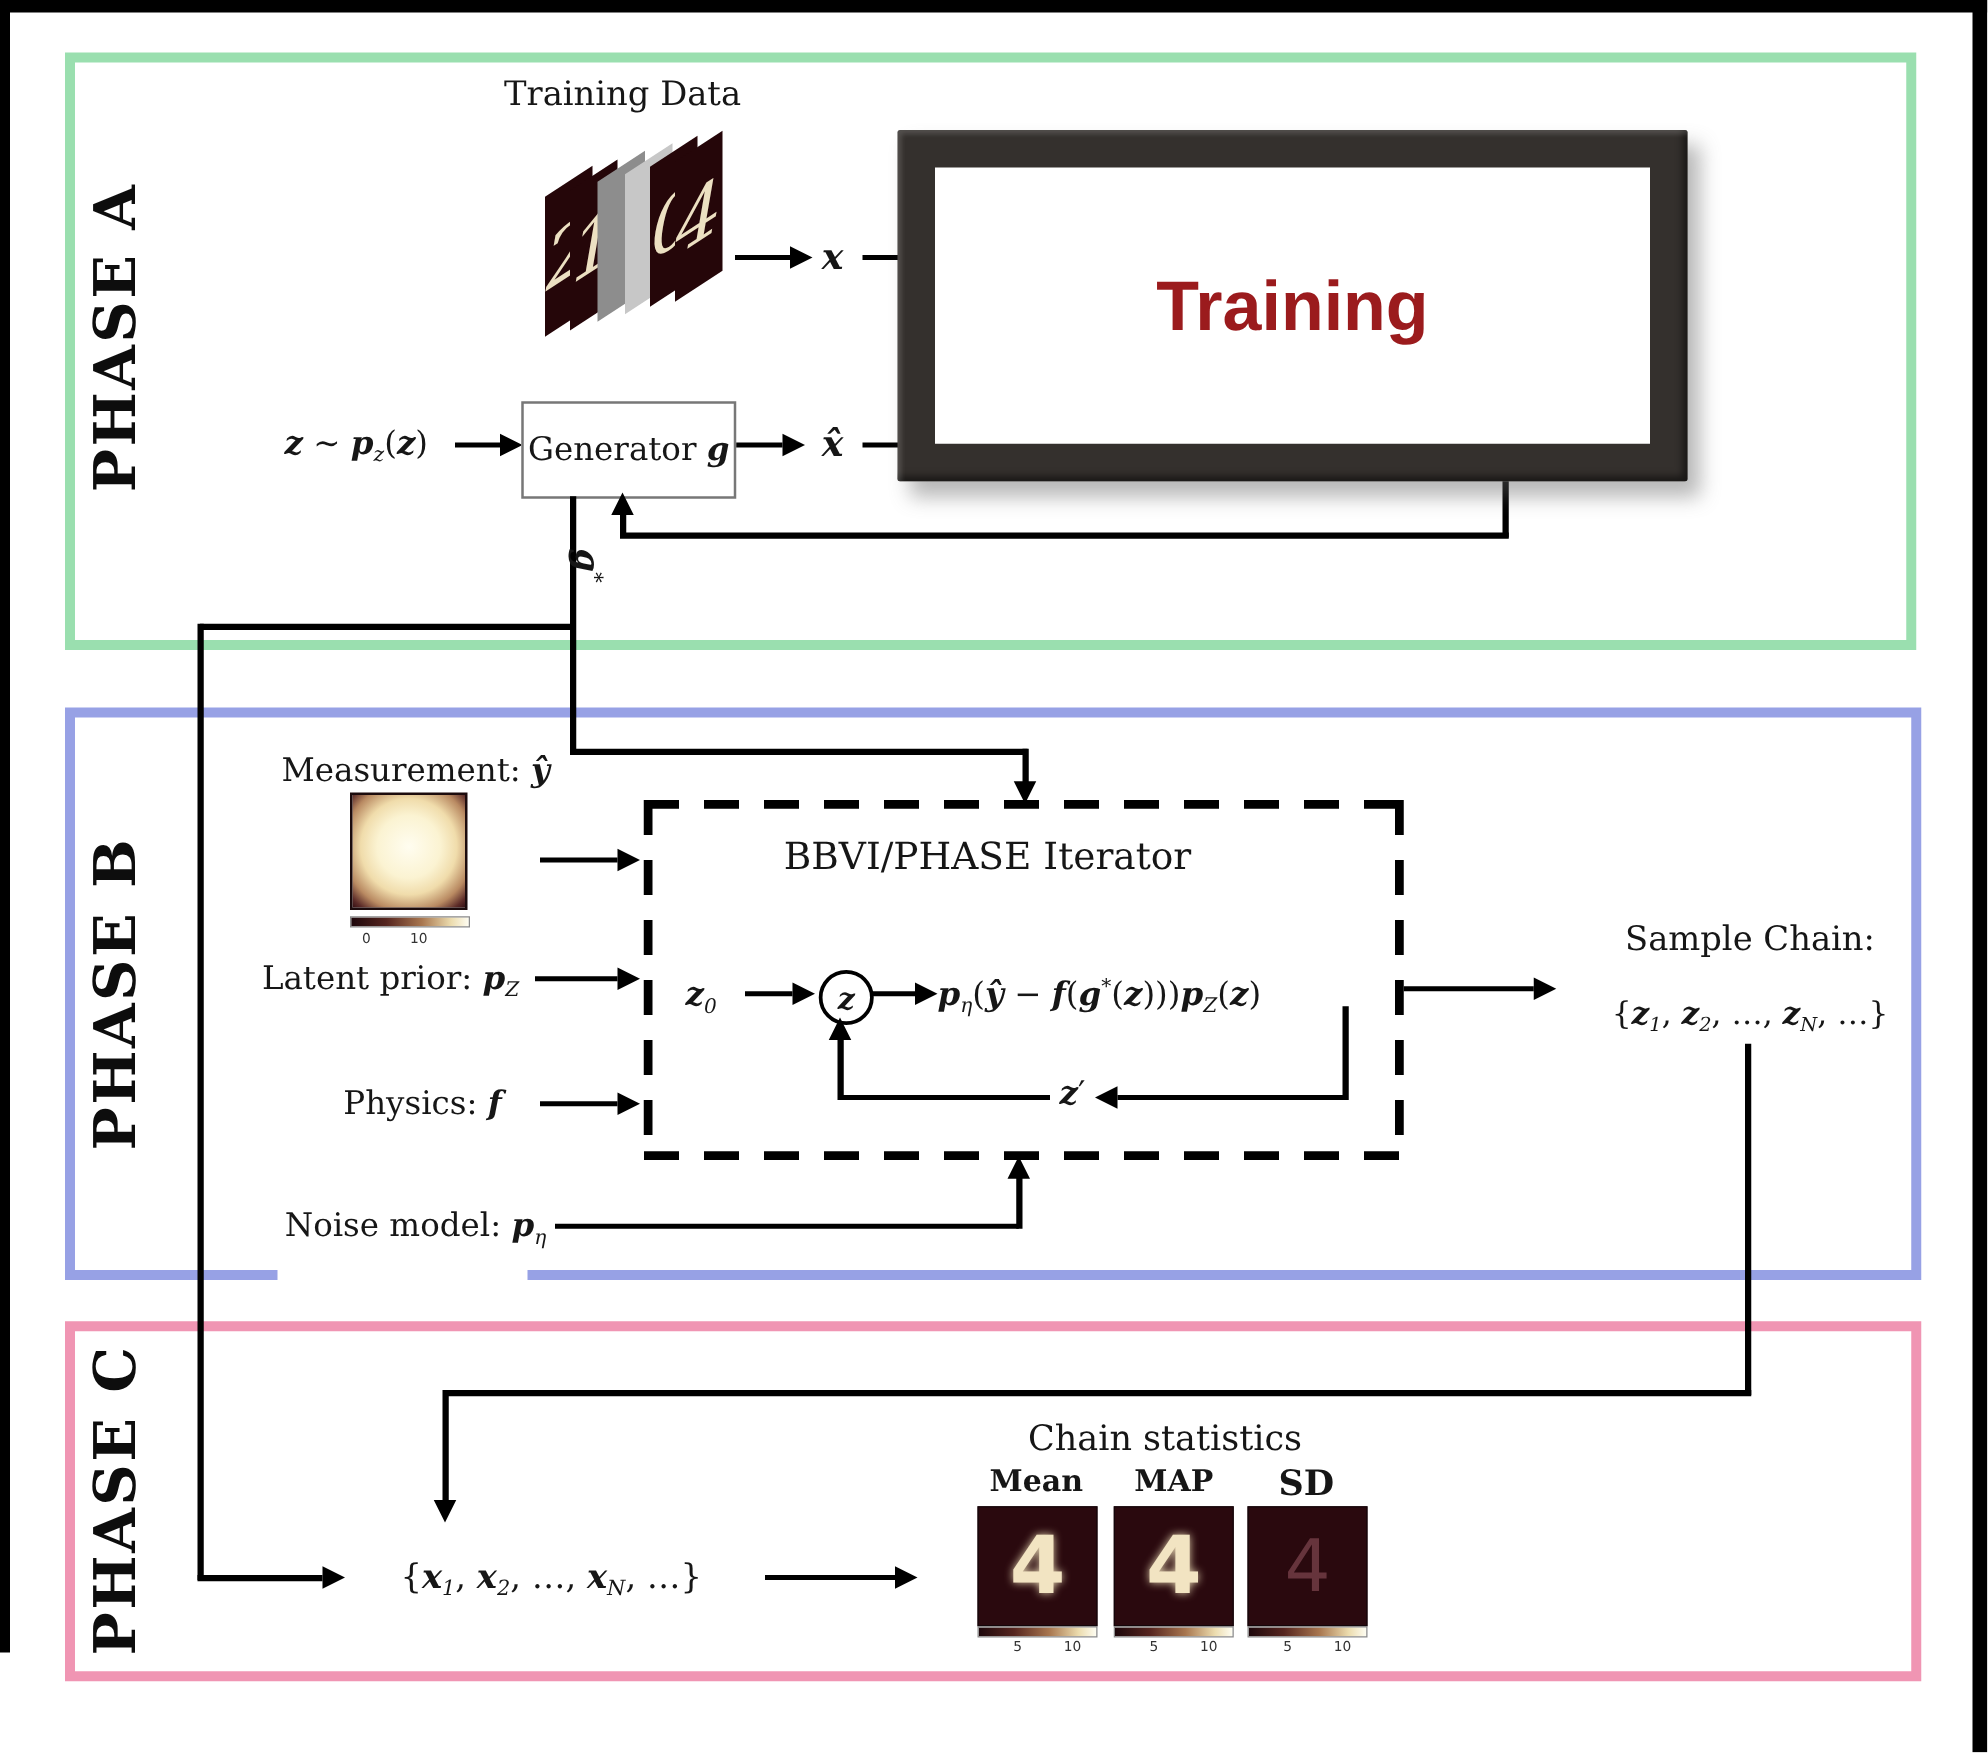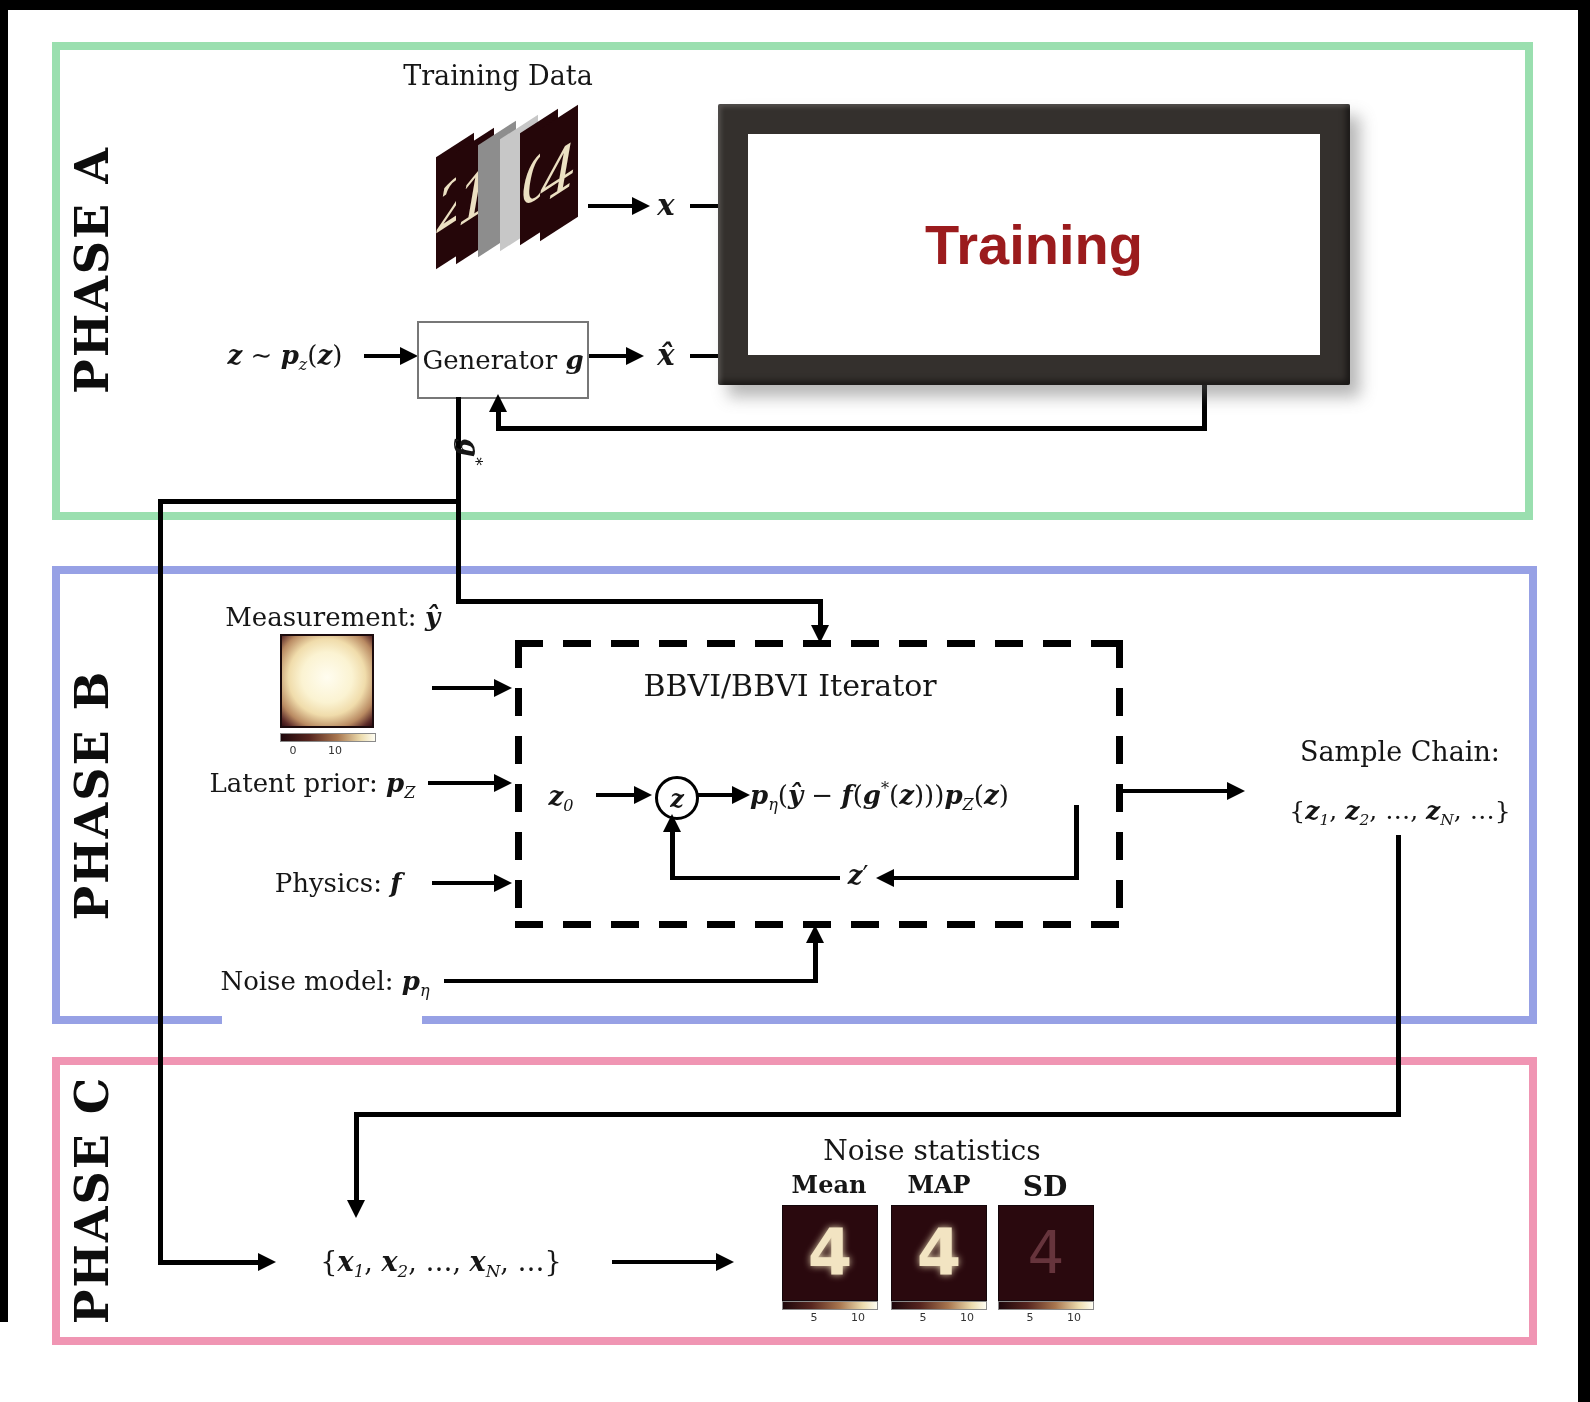--- a/index.html
+++ b/index.html
@@ -129,30 +129,30 @@
   <div class="ahr" style="left:494px;top:679px;"></div>
 
   <div class="txt math" style="left:205px;top:768px;width:215px;font-size:26px;">Latent prior: <span class="v">p</span><sub>Z</sub></div>
   <div class="line" style="left:428px;top:781px;width:66px;height:4px;"></div>
   <div class="ahr" style="left:494px;top:774px;"></div>
 
   <div class="txt math" style="left:252px;top:868px;width:172px;font-size:26px;">Physics: <span class="v">f</span></div>
   <div class="line" style="left:432px;top:881px;width:62px;height:4px;"></div>
   <div class="ahr" style="left:494px;top:874px;"></div>
 
-  <div class="txt math" style="left:213px;top:966px;width:224px;font-size:26px;">Noise model: <span class="v">p</span><sub>η</sub></div>
+  <div class="txt math" style="left:213px;top:966px;width:224px;font-size:26px;text-align:right;">Noise model: <span class="v">p</span><sub>η</sub></div>
   <div class="line" style="left:444px;top:979px;width:371px;height:4px;"></div>
   <div class="line" style="left:813px;top:941px;width:5px;height:42px;"></div>
   <div class="ahu" style="left:806px;top:925px;"></div>
 
   <div class="dashseg dash-h" style="left:515px;top:640px;width:608px;"></div>
   <div class="dashseg dash-h" style="left:515px;top:921px;width:608px;"></div>
   <div class="dashseg dash-v" style="left:515px;top:640px;height:288px;"></div>
   <div class="dashseg dash-v" style="left:1116px;top:640px;height:288px;"></div>
-  <div class="txt" style="left:580px;top:668px;width:420px;font-size:30px;">BBVI/BBVI Iterator</div>
+  <div class="txt" style="left:580px;top:668px;width:420px;font-size:30px;">BBVI/PHASE Iterator</div>
 
   <div class="txt math" style="left:535px;top:781px;width:52px;font-size:26px;"><span class="v">z</span><sub>0</sub></div>
   <div class="line" style="left:596px;top:793px;width:38px;height:4px;"></div>
   <div class="ahr" style="left:634px;top:786px;"></div>
   <div class="circle math">
       <span><span class="v">z</span></span>
     </div>
   <div class="line" style="left:696px;top:793px;width:36px;height:4px;"></div>
   <div class="ahr" style="left:732px;top:786px;"></div>
   <div class="txt math" style="left:750px;top:779px;width:334px;font-size:26px;text-align:left;"><span class="v">p</span><sub>η</sub>(<span class="v">ŷ</span> − <span class="v">f</span>(<span class="v">g</span><sup>*</sup>(<span class="v">z</span>)))<span class="v">p</span><sub>Z</sub>(<span class="v">z</span>)</div>
@@ -172,21 +172,21 @@
   <div class="line" style="left:1396px;top:835px;width:5px;height:281px;"></div>
 
   <div class="line" style="left:356px;top:1112px;width:1045px;height:5px;"></div>
   <div class="line" style="left:354px;top:1112px;width:5px;height:88px;"></div>
   <div class="ahd" style="left:347px;top:1200px;"></div>
 
   <div class="txt math" style="left:296px;top:1246px;width:290px;font-size:27px;">{<span class="v">x</span><sub>1</sub>, <span class="v">x</span><sub>2</sub>, …, <span class="v">x</span><sub>N</sub>, …}</div>
   <div class="line" style="left:612px;top:1260px;width:104px;height:4px;"></div>
   <div class="ahr" style="left:716px;top:1253px;"></div>
 
-  <div class="txt" style="left:800px;top:1134px;width:264px;font-size:28px;">Noise statistics</div>
+  <div class="txt" style="left:800px;top:1134px;width:264px;font-size:28px;">Chain statistics</div>
 
   <div class="txt" style="left:783px;top:1170px;width:92px;font-size:24px;font-weight:600;">Mean</div>
   <div class="txt" style="left:893px;top:1170px;width:92px;font-size:24px;font-weight:600;">MAP</div>
   <div class="txt" style="left:999px;top:1170px;width:92px;font-size:28px;font-weight:600;">SD</div>
 
   <div class="statimg" style="left:782px;top:1205px;">
       <span class="digit">4</span>
     </div>
   <div class="statimg" style="left:891px;top:1205px;">
       <span class="digit">4</span>

